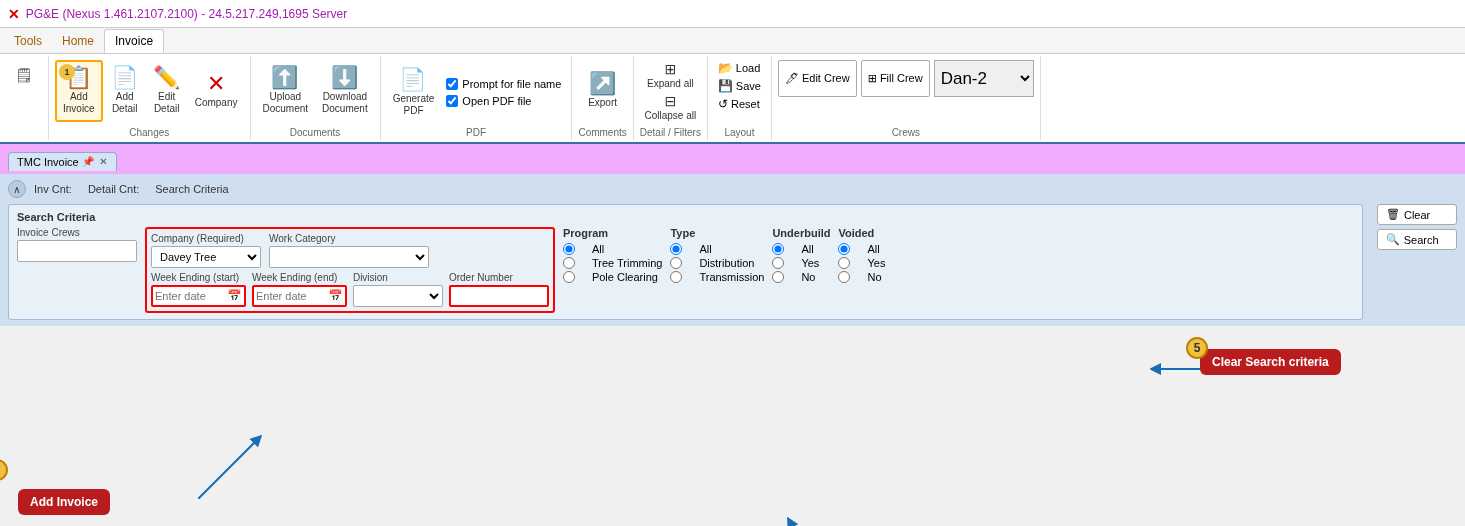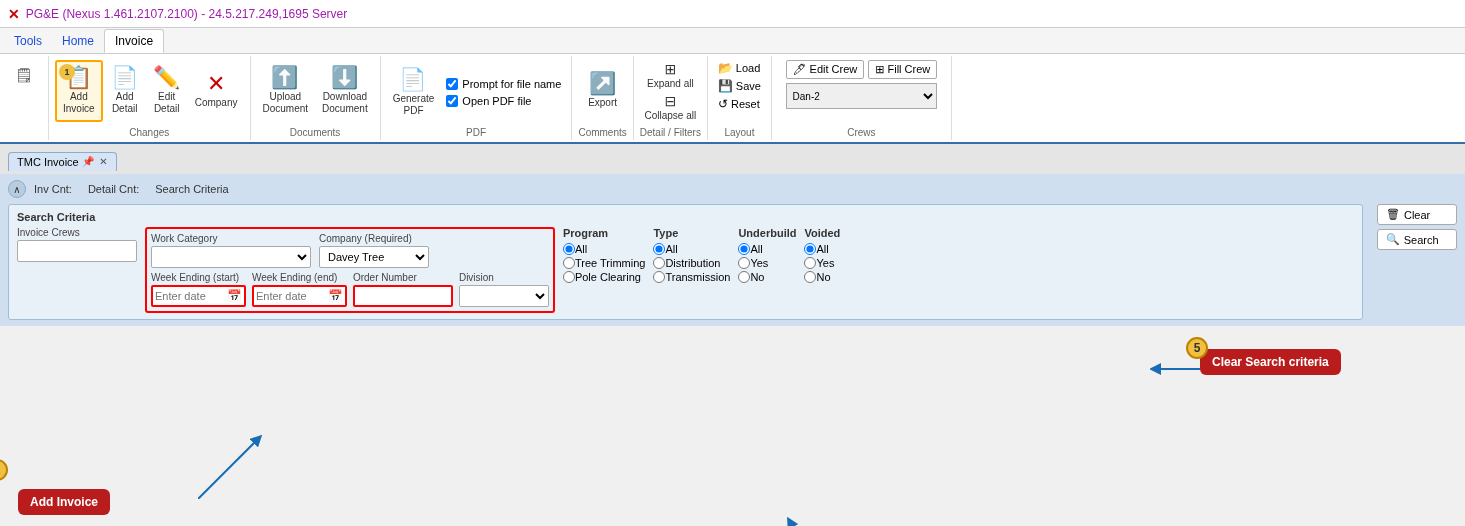--- a/index.html
+++ b/index.html
@@ -24,21 +24,21 @@
       border-bottom: 1px solid #ccc;
       display: flex;
       align-items: center;
       height: 26px;
       padding: 0 4px;
     }
     .menu-item {
       padding: 4px 10px;
       cursor: pointer;
       font-size: 12px;
-      color: #1d4ed8;
+      color: #a16207;
       border-radius: 3px;
     }
     .menu-item.active {
       background: white;
       border: 1px solid #ccc;
       border-bottom: 1px solid white;
       border-radius: 3px 3px 0 0;
       color: #000;
       font-weight: 500;
     }
@@ -122,21 +122,21 @@
       display: flex;
       align-items: center;
       gap: 4px;
       font-size: 11px;
       padding: 1px 4px;
     }
     .checkbox-row input { width: 12px; height: 12px; }
 
     
     .tab-strip {
-      background: #e5e5e5;
+      background: #f0abfc;
       display: flex;
       align-items: center;
       padding: 4px 8px 0 8px;
       height: 30px;
       gap: 2px;
     }
     .tab {
       background: #d6e4f5;
       border: 1px solid #8aadcc;
       border-bottom: none;
@@ -249,21 +249,21 @@
     }
     .radio-group-title {
       font-size: 11px;
       font-weight: bold;
       color: #333;
       margin-bottom: 2px;
     }
     .radio-row {
       display: flex;
       align-items: center;
-      gap: 0;
+      gap: 17px;
       font-size: 11px;
     }
     .radio-row input { width: 12px; height: 12px; }
 
     
     .right-actions {
       display: flex;
       flex-direction: column;
       gap: 4px;
       margin-left: 8px;
@@ -326,23 +326,23 @@
     .crew-btn {
       padding: 2px 6px;
       background: white;
       border: 1px solid #aaa;
       font-size: 11px;
       cursor: pointer;
       border-radius: 2px;
       white-space: nowrap;
     }
     .crew-select {
-      height: 26px;
+      height: 37px;
       border: 1px solid #aaa;
-      font-size: 10px;
+      font-size: 17px;
       padding: 0 2px;
       min-width: 100px;
     }
 
     .main-content {
       position: relative;
       background: #4a7fc1;
     }
   </style>
 </head>
@@ -468,21 +468,21 @@
           <span class="layout-icon">↺</span>
           <span>Reset</span>
         </div>
       </div>
     </div>
     <div class="ribbon-group-label">Layout</div>
   </div>
 
   <div class="ribbon-group" style="min-width:180px;">
     <div class="ribbon-group-content" style="gap:4px;">
-      <div style="display:flex;flex-direction:column;gap:4px;">
+      <div style="display:flex;flex-direction:row;gap:4px;">
         <div style="display:flex;gap:4px;">
           <button class="crew-btn">🖊 Edit Crew</button>
           <button class="crew-btn">⊞ Fill Crew</button>
         </div>
         <select class="crew-select">
           <option>Dan-2</option>
         </select>
       </div>
     </div>
     <div class="ribbon-group-label">Crews</div>
@@ -520,57 +520,57 @@
 
           <div class="field-group">
             <label class="field-label">Invoice Crews</label>
             <input type="text" class="field-input" style="width: 120px;">
           </div>
 
           <div style="border:2px solid red; border-radius:3px; padding:4px; display:flex; flex-direction:column; gap:4px; background:#e8f0f8;">
 
             <div style="display:flex;gap:8px;align-items:flex-start;">
               <div class="field-group">
+                <label class="field-label">Company (Required)</label>
+                <select class="select-input" style="width:110px;">
+                  <option>Davey Tree</option>
+                </select>
+              </div>
+              <div class="field-group">
                 <label class="field-label">Work Category</label>
                 <select class="select-input" style="width:160px;">
                   <option></option>
-                </select>
-              </div>
-              <div class="field-group">
-                <label class="field-label">Company (Required)</label>
-                <select class="select-input" style="width:110px;">
-                  <option>Davey Tree</option>
                 </select>
               </div>
             </div>
 
             <div style="display:flex;gap:6px;align-items:flex-start;">
               <div class="field-group">
                 <label class="field-label">Week Ending (start)</label>
                 <div class="date-input-wrap">
                   <input type="text" class="date-input" placeholder="Enter date" style="">
                   <span class="date-icon">📅</span>
                 </div>
               </div>
               <div class="field-group">
                 <label class="field-label">Week Ending (end)</label>
                 <div class="date-input-wrap">
                   <input type="text" class="date-input" placeholder="Enter date" style="">
                   <span class="date-icon">📅</span>
                 </div>
               </div>
               <div class="field-group">
-                <label class="field-label">Order Number</label>
-                <input type="text" class="field-input highlighted" style="width: 100px; border: 2px solid red;">
-              </div>
-              <div class="field-group">
                 <label class="field-label">Division</label>
                 <select class="select-input" style="width:90px;">
                   <option></option>
                 </select>
+              </div>
+              <div class="field-group">
+                <label class="field-label">Order Number</label>
+                <input type="text" class="field-input highlighted" style="width: 100px; border: 2px solid red;">
               </div>
             </div>
           </div>
 
           <div class="radio-group">
             <div class="radio-group-title">Program</div>
             <label class="radio-row">
               <input type="radio" name="program" checked="" style="">
               <span>All</span>
             </label>

